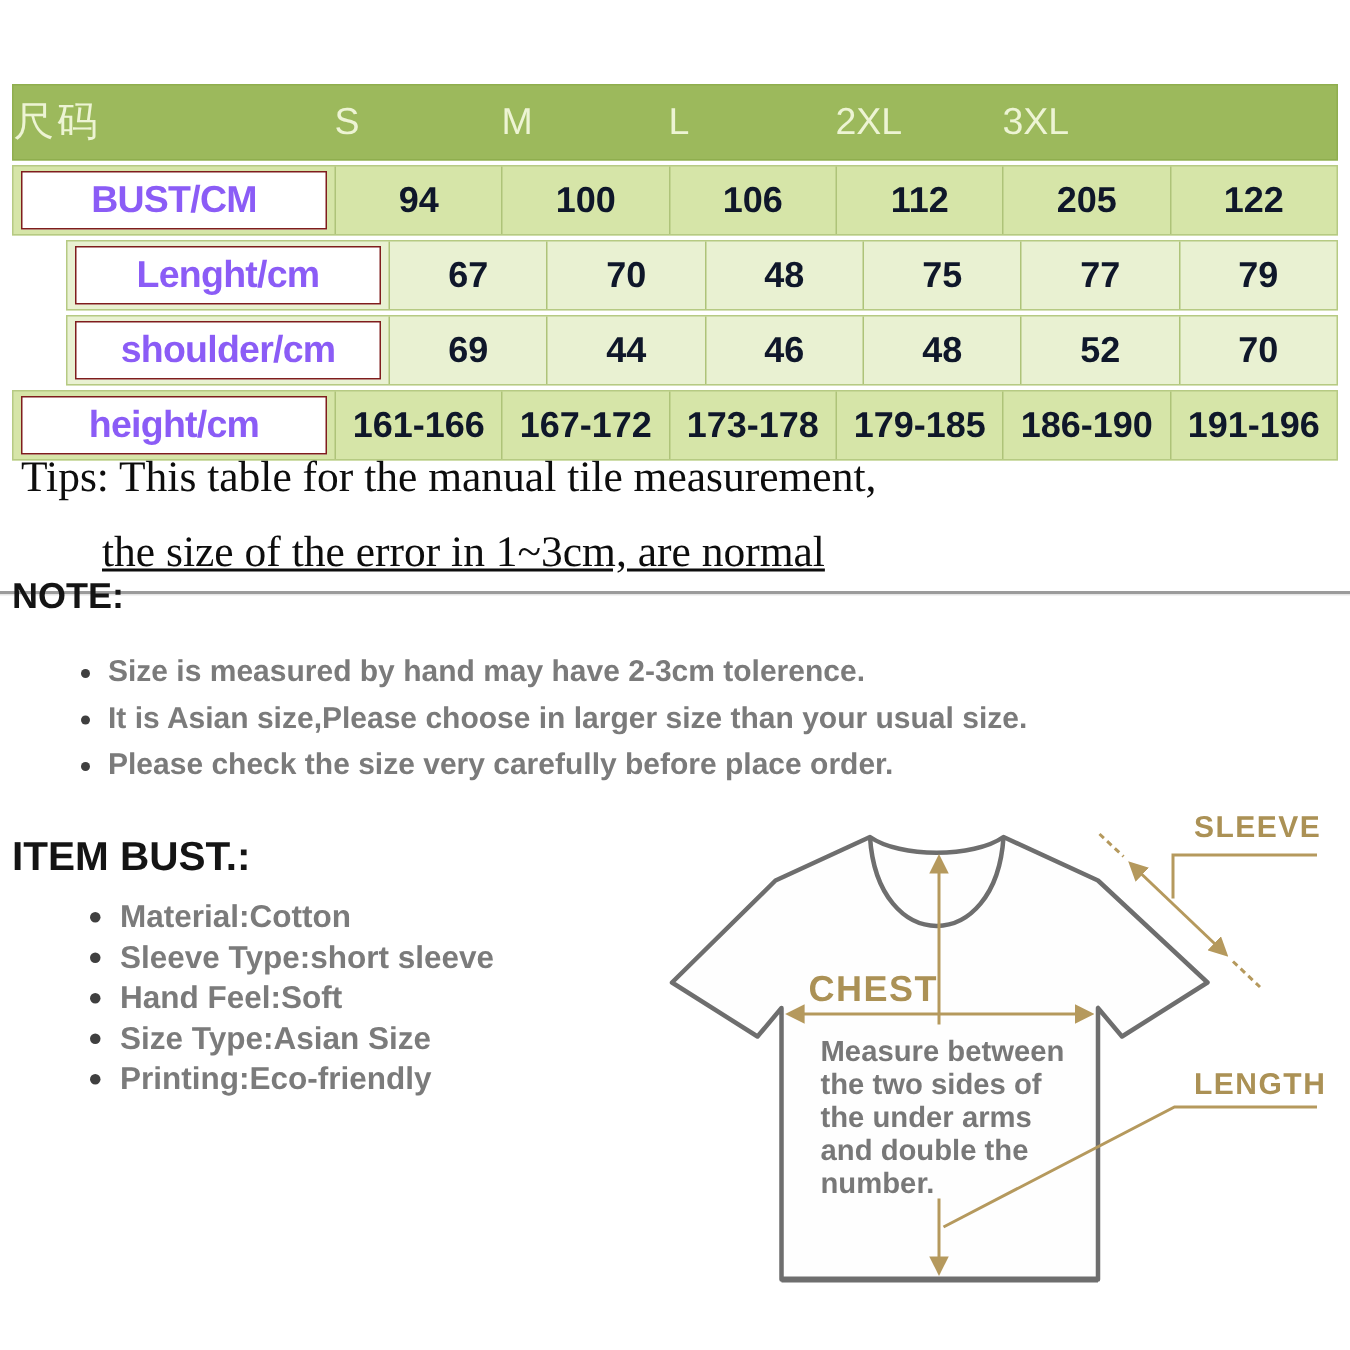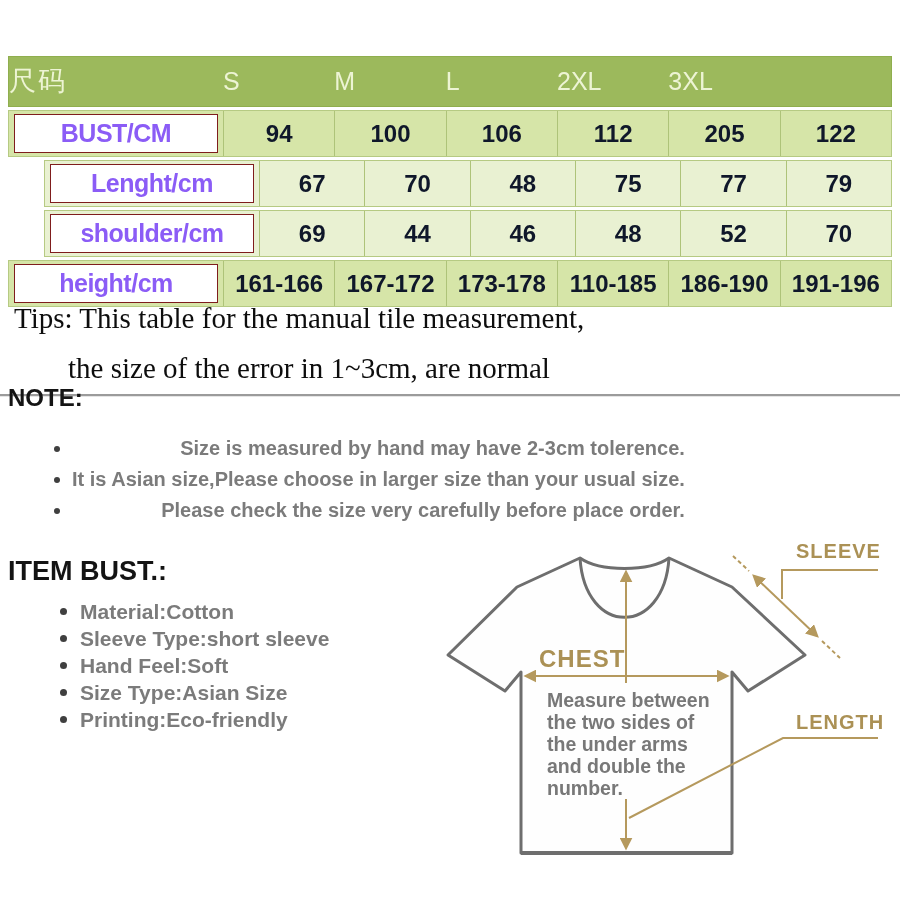--- a/index.html
+++ b/index.html
@@ -33,21 +33,21 @@
     display:flex;align-items:center;justify-content:center;
     font-weight:bold;font-size:25px;color:#8b5cf6;letter-spacing:-0.5px;
   }
 
   
   .tips-line{
     position:absolute;font-family:"Liberation Serif", serif;
     font-size:29px;color:#0d0d0d;white-space:nowrap;
   }
   .tips-1{left:14px;top:302px;}
-  .tips-2{left:68px;top:352px;}
+  .tips-2{left:68px;top:352px;text-decoration:underline;}
 
   
   .divider{
     position:absolute;left:0;top:394px;width:900px;height:0;
     border-top:2px solid #9b9b9b;box-shadow:0 1px 0 rgba(0,0,0,0.10);
   }
 
   
   .section-title{
     position:absolute;left:8px;color:#141414;font-weight:800;
@@ -56,21 +56,21 @@
   .note-title{top:384px;font-size:24px;}
   .iteminfo-title{top:556px;font-size:27px;}
   ul.bullets{list-style:none;margin:0;padding:0;position:absolute;}
   ul.bullets li{
     position:relative;color:#7b7b7b;font-weight:bold;white-space:nowrap;
   }
   ul.bullets li::before{
     content:"";position:absolute;border-radius:50%;background:#3f3f3f;
   }
   .note-list{left:52px;top:433px;}
-  .note-list li{font-size:20px;line-height:31px;padding-left:20px;text-align:right;}
+  .note-list li{font-size:20px;line-height:31px;padding-left:20px;}
   .note-list li::before{width:6px;height:6px;left:2px;top:13px;}
   .info-list{left:58px;top:598px;}
   .info-list li{font-size:21px;line-height:27px;padding-left:22px;}
   .info-list li::before{width:7px;height:7px;left:2px;top:10px;}
 
   
   .diagram{position:absolute;left:430px;top:525px;width:470px;height:345px;}
   .diagram svg{display:block;}
   .ann-label{font-family:"Liberation Sans", sans-serif;font-weight:bold;fill:#ab9155;}
   .measure-note{font-family:"Liberation Sans", sans-serif;font-weight:600;fill:#787878;}
@@ -124,21 +124,21 @@
     <div class="td">70</div>
   </div>
 
   <div class="t-row row-a">
     <div class="td-label">
         <span class="label-box">height/cm</span>
       </div>
     <div class="td">161-166</div>
     <div class="td">167-172</div>
     <div class="td">173-178</div>
-    <div class="td">110-185</div>
+    <div class="td">179-185</div>
     <div class="td">186-190</div>
     <div class="td">191-196</div>
   </div>
 </div>
 
 <div class="tips-line tips-1">Tips: This table for the manual tile measurement,</div>
 <div class="tips-line tips-2">the size of the error in 1~3cm, are normal</div>
 
 <div class="divider"></div>
 

